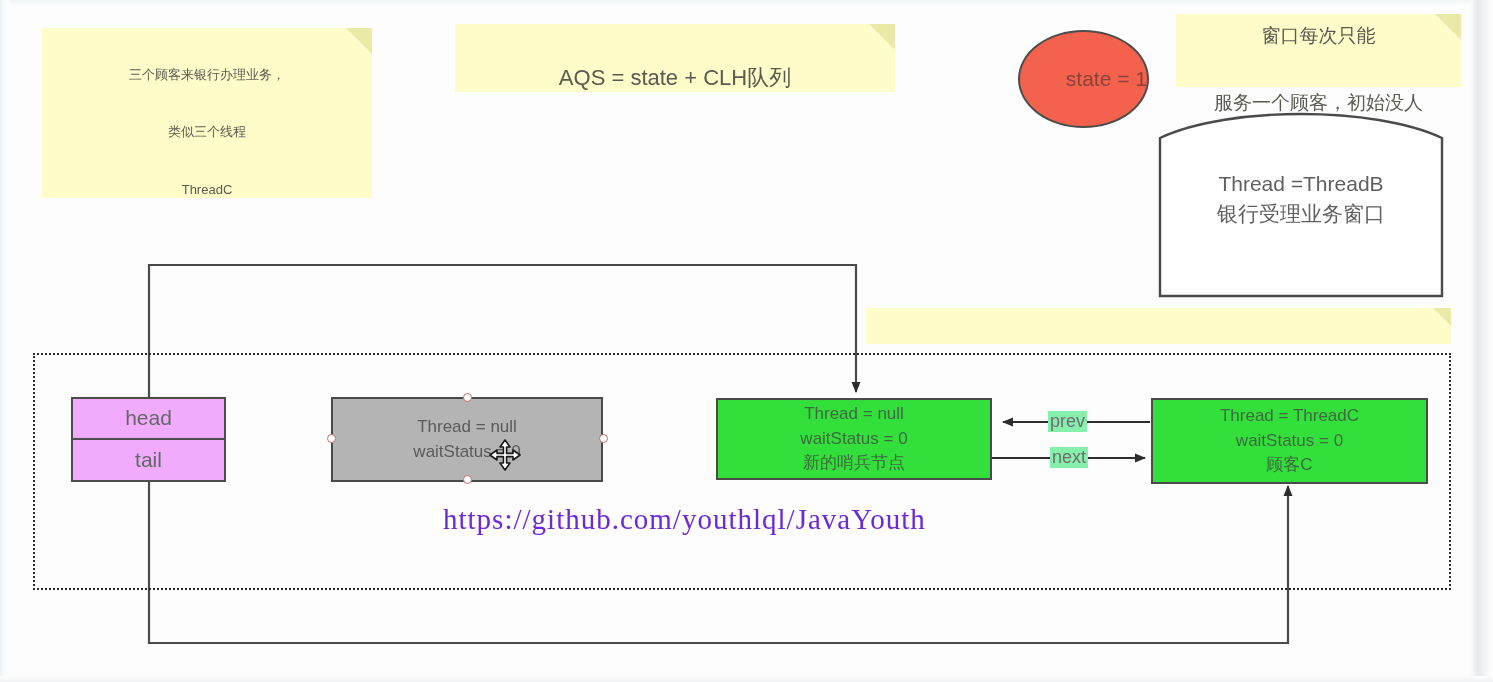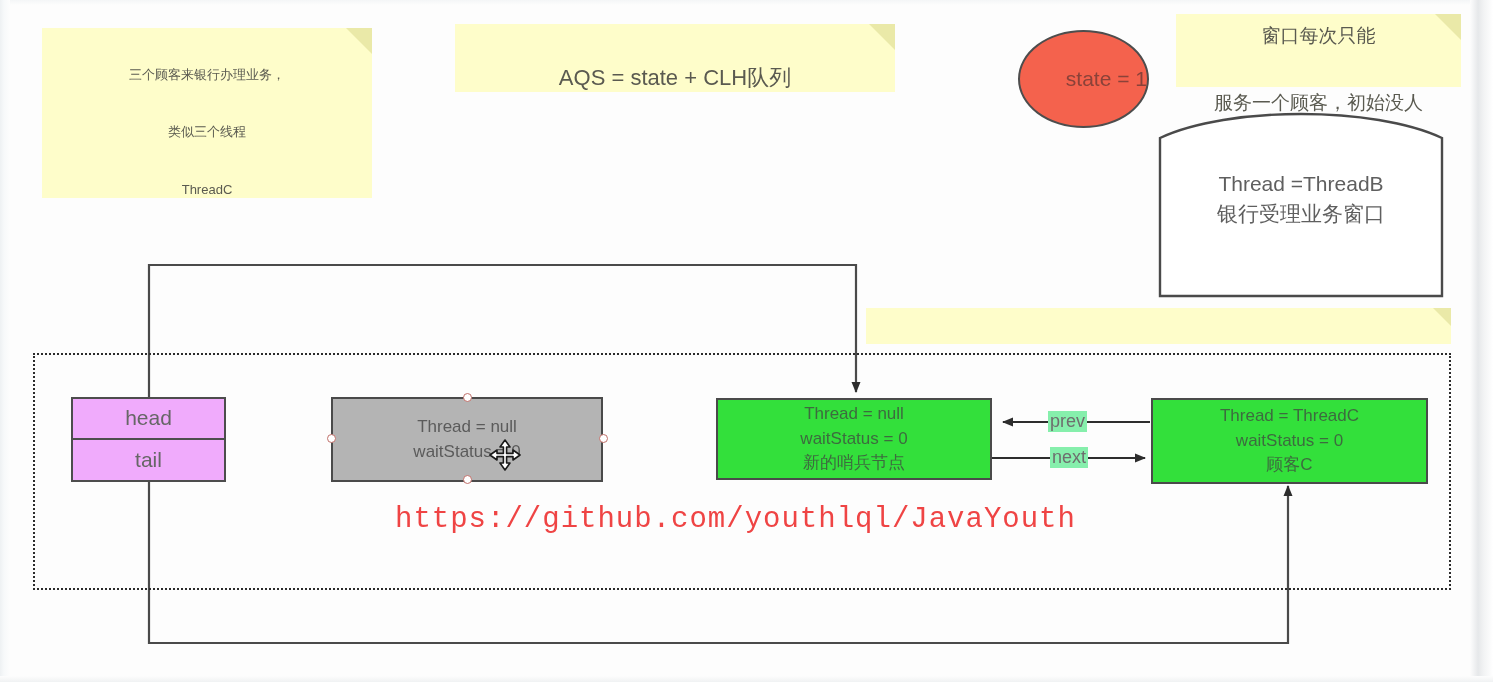--- a/index.html
+++ b/index.html
@@ -129,24 +129,25 @@
   .edge-label {
     position: absolute;
     color: #6e6e6e;
     background: #86efac;
     padding: 0 2px;
   }
 
   
   .watermark {
     position: absolute;
-    color: #ef4444;
-    font-family: Liberation Mono, monospace;
+    color: #6d28d9;
+    font-family: Liberation Serif, serif;
     letter-spacing: 1px;
     white-space: nowrap;
+    margin-left: 48px;
   }
 
   
   .move-cursor {
     position: absolute;
     width: 34px; height: 34px;
   }
 
   svg.connectors {
     position: absolute; left: 0; top: 0;

